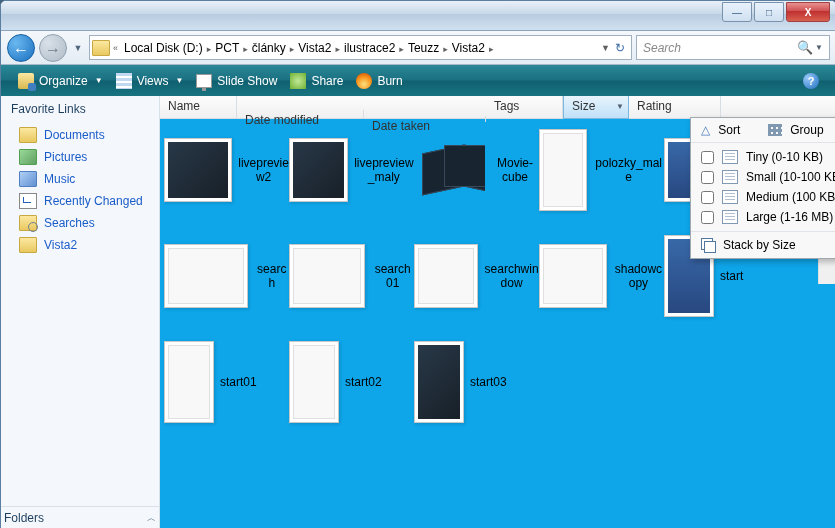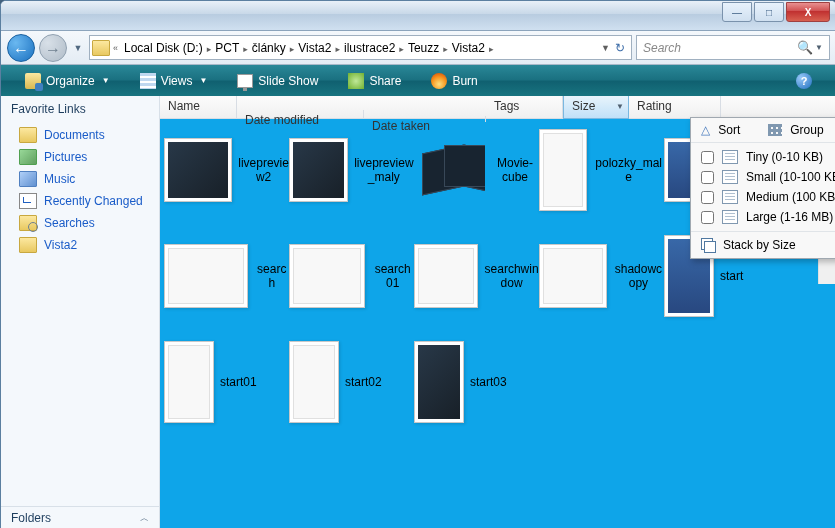--- a/index.html
+++ b/index.html
@@ -13,21 +13,21 @@
 .navbtn.back{background:radial-gradient(circle at 30% 30%,#6ab8f0,#1a70c0);border:1px solid #1860a0}
 .navbtn.fwd{background:radial-gradient(circle at 30% 30%,#d8e0e8,#b0bcc8);border:1px solid #90a0b0;color:#708090}
 .navdrop{width:14px;height:20px;color:#506880;font-size:9px;text-align:center;line-height:20px}
 .address{flex:1;height:23px;border:1px solid #a0b0c0;background:#fff;display:flex;align-items:center;padding:0 2px;gap:2px;overflow:hidden}
 .addr-icon{width:16px;height:14px;background:linear-gradient(to bottom,#fce8a0,#e8c860);border-radius:1px;border:1px solid #c8a840;flex-shrink:0}
 .crumb{color:#000;padding:0 3px;white-space:nowrap;font-size:12px}
 .crumb-sep{color:#606060;font-size:9px;padding:0 1px}
 .addr-end{margin-left:auto;display:flex;align-items:center;gap:4px;padding-right:4px}
 .search{width:180px;height:23px;border:1px solid #a0b0c0;background:#fff;display:flex;align-items:center;padding:0 6px;color:#888;font-style:italic}
 .search .mag{margin-left:auto;color:#3c6ca8;font-style:normal;font-size:13px}
-.toolbar{height:31px;background:linear-gradient(to bottom,#2a8898,#1a7080 48%,#106070 52%,#187480);display:flex;align-items:center;padding:0 24px;gap:30px;color:#fff}
+.toolbar{height:31px;background:linear-gradient(to bottom,#2a8898,#1a7080 48%,#106070 52%,#187480);display:flex;align-items:center;padding:0 17px;gap:13px;color:#fff}
 .tbitem{display:flex;align-items:center;gap:5px;cursor:default}
 .tbitem .drop{font-size:8px;margin-left:2px}
 .tb-ico{width:16px;height:16px;display:inline-block}
 .ico-organize{background:linear-gradient(to bottom,#fce8a0,#d8b850);border-radius:2px;position:relative}
 .ico-organize:after{content:"";position:absolute;right:-2px;bottom:-2px;width:8px;height:8px;background:#4080c0;border-radius:2px}
 .ico-views{background:repeating-linear-gradient(to bottom,#c0d8f0 0,#c0d8f0 3px,#fff 3px,#fff 5px)}
 .ico-slide{background:#fff;border:1px solid #999;position:relative;width:14px;height:12px}
 .ico-slide:after{content:"";position:absolute;bottom:-4px;left:5px;width:4px;height:4px;background:#999}
 .ico-share{background:radial-gradient(circle,#c0e898,#70b030)}
 .ico-burn{background:radial-gradient(circle at 50% 70%,#fce080,#f89820,#d04000);border-radius:50% 50% 50% 50%}
@@ -38,21 +38,21 @@
 .sb-items{padding:2px 0}
 .sb-item{display:flex;align-items:center;gap:7px;padding:3px 10px 3px 18px;color:#1a5cc8;cursor:default}
 .sb-ico{width:16px;height:14px;flex-shrink:0}
 .ico-folder{background:linear-gradient(to bottom,#fce8a0,#e8c860);border-radius:1px;border:1px solid #c8a840}
 .ico-pict{background:linear-gradient(135deg,#98d898,#60a060);border-radius:1px;border:1px solid #50a050}
 .ico-music{background:linear-gradient(135deg,#b0d0f8,#6090d0);border-radius:1px;border:1px solid #5080c0}
 .ico-search{background:linear-gradient(to bottom,#fce8a0,#e8c860);border-radius:1px;border:1px solid #c8a840;position:relative}
 .ico-search:after{content:"";position:absolute;right:-2px;bottom:-2px;width:8px;height:8px;border:1.5px solid #708090;border-radius:50%}
 .ico-recent{background:#fff;border:1px solid #888;position:relative}
 .ico-recent:after{content:"";position:absolute;left:3px;top:3px;width:7px;height:5px;border-left:1.5px solid #2060c0;border-bottom:1.5px solid #2060c0}
-.sb-footer{margin-top:auto;border-top:1px solid #d8e0e8;padding:4px 10px;display:flex;align-items:center;justify-content:space-between;color:#1e3e5e}
+.sb-footer{margin-top:auto;border-top:1px solid #d8e0e8;padding:4px 3px;display:flex;align-items:center;justify-content:space-between;color:#1e3e5e}
 .sb-footer .chv{font-size:9px;color:#506880}
 .main{flex:1;display:flex;flex-direction:column;position:relative;background:#0ea5e9}
 .cols{height:22px;border-bottom:1px solid #d8dde4;background:linear-gradient(to bottom,#fcfcfc,#f0f0f0);display:flex}
 .col{border-right:1px solid #d8dde4;padding:3px 8px;color:#333;position:relative;cursor:default}
 .col.active{background:linear-gradient(to bottom,#e8f4fc,#c0e0f8);border:1px solid #7ab8e0;margin:-1px 0}
 .col .drop{position:absolute;right:4px;top:6px;font-size:8px;color:#506070}
 .content{flex:1;overflow:auto;padding:10px 4px;position:relative}
 .grid{display:flex;flex-wrap:wrap}
 .item{width:125px;display:flex;flex-direction:row;align-items:center;gap:6px;margin-bottom:24px}
 .thumb{width:86px;height:62px;background:#fff;border:1px solid #c8c8c8;box-shadow:1px 1px 3px rgba(0,0,0,.15);display:flex;align-items:center;justify-content:center;position:relative;overflow:hidden}

